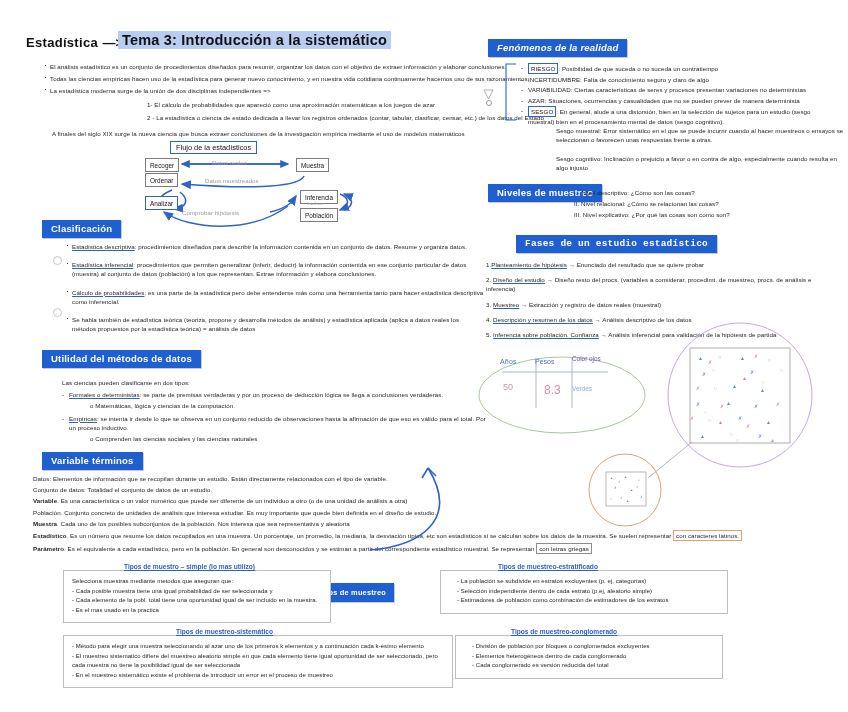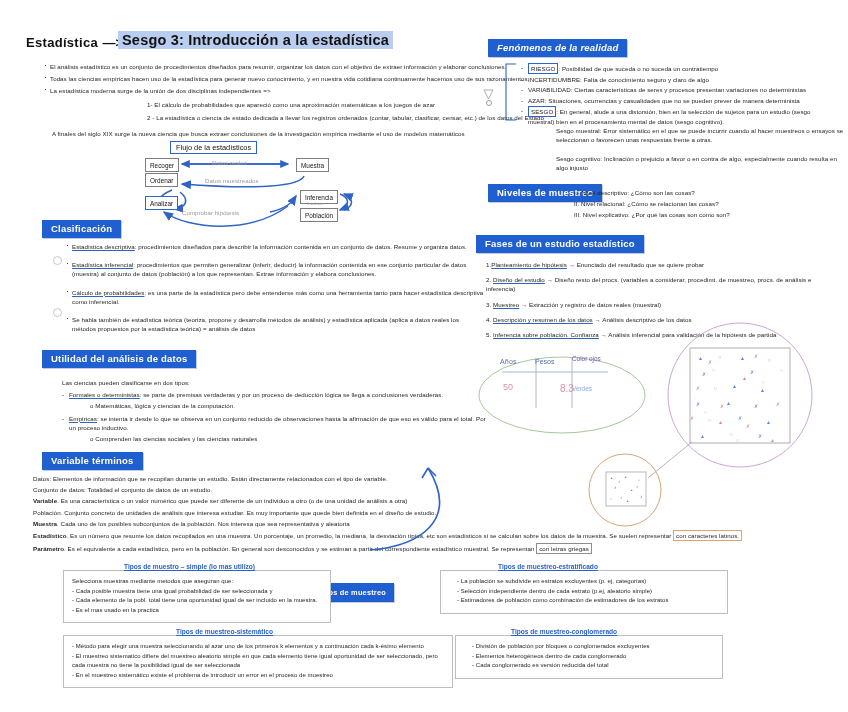--- a/index.html
+++ b/index.html
@@ -56,21 +56,21 @@
   svg{overflow:visible;}
 </style>
 </head>
 <body>
 
 <div class="abs" style="left:26px;top:33px;">
   <span class="title-left">Estadística</span>
   <span class="arrow-txt">—&gt;</span>
 </div>
 <div class="abs" style="left:118px;top:31px;">
-  <span class="title-main">Sesgo 3: Introducción a la estadística</span>
+  <span class="title-main">Tema 3: Introducción a la sistemático</span>
 </div>
 
 <div class="abs t" style="left:42px;top:62px;width:790px;">
   <div class="bullet">El análisis estadístico es un conjunto de procedimientos diseñados para resumir, organizar los datos con el objetivo de extraer información y elaborar conclusiones.</div>
   <div class="bullet" style="margin-top:3px;">Todas las ciencias empíricas hacen uso de la estadística para generar nuevo conocimiento, y en nuestra vida cotidiana continuamente hacemos uso de sus razonamientos.</div>
   <div class="bullet" style="margin-top:3px;">La estadística moderna surge de la unión de dos disciplinas independientes =&gt;</div>
   <div style="margin-top:4px;padding-left:105px;">1- El cálculo de probabilidades que apareció como una aproximación matemáticas a los juegos de azar</div>
   <div style="margin-top:4px;padding-left:105px;">2 - La estadística o ciencia de estado dedicada a llevar los registros ordenados (contar, tabular, clasificar, censar, etc.) de los datos del Estado</div>
   <div style="margin-top:7px;padding-left:10px;">A finales del siglo XIX surge la nueva ciencia que busca extraer conclusiones de la investigación empírica mediante el uso de modelos matemáticos</div>
 </div>
@@ -130,21 +130,21 @@
     <span class="u">Cálculo de probabilidades</span><span>: es una parte de la estadística pero debe entenderse más como una herramienta tanto para hacer estadística descriptiva como inferencial.</span>
   </div>
   <div class="bullet" style="margin-top:9px;">
     <span>Se habla también de estadística teórica (teoriza, propone y desarrolla métodos de análisis) y estadística aplicada (aplica a datos reales los métodos propuestos por la estadística teórica) = análisis de datos</span>
   </div>
 </div>
 <div class="abs" style="left:53px;top:256px;width:7px;height:7px;border:1px solid #c7c7c7;border-radius:50%;"></div>
 <div class="abs" style="left:53px;top:308px;width:7px;height:7px;border:1px solid #c7c7c7;border-radius:50%;"></div>
 
 <div class="abs" style="left:42px;top:348px;">
-  <span class="hdr-blue">Utilidad del análisis de datos</span>
+  <span class="hdr-blue">Utilidad del métodos de datos</span>
 </div>
 <div class="abs t" style="left:62px;top:378px;width:430px;">
   <div>Las ciencias pueden clasificarse en dos tipos:</div>
   <div class="dash" style="margin-top:3px;">
     <span class="u">Formales o deterministas</span><span>: se parte de premisas verdaderas y por un proceso de deducción lógica se llega a conclusiones verdaderas.</span>
   </div>
   <div style="margin-top:2px;padding-left:28px;">o Matemáticas, lógica y ciencias de la computación.</div>
   <div class="dash" style="margin-top:3px;">
     <span class="u">Empíricas</span><span>: se intenta ir desde lo que se observa en un conjunto reducido de observaciones hasta la afirmación de que eso es válido para el total. Por un proceso inductivo.</span>
   </div>
@@ -215,21 +215,21 @@
 
 <div class="abs" style="left:488px;top:182px;">
   <span class="hdr-blue">Niveles de muestreo</span>
 </div>
 <div class="abs t" style="left:574px;top:188px;width:260px;">
   <div>I.- Nivel descriptivo: ¿Cómo son las cosas?</div>
   <div style="margin-top:2px;">II. Nivel relacional: ¿Cómo se relacionan las cosas?</div>
   <div style="margin-top:2px;">III. Nivel explicativo: ¿Por qué las cosas son como son?</div>
 </div>
 
-<div class="abs" style="left:476px;top:233px;">
+<div class="abs" style="left:516px;top:233px;font-family:Liberation Mono, monospace;">
   <span class="hdr-blue">Fases de un estudio estadístico</span>
 </div>
 <div class="abs t" style="left:486px;top:260px;width:352px;">
   <div>
     <span>1.</span><span class="u">Planteamiento de hipótesis</span><span> → Enunciado del resultado que se quiere probar</span>
   </div>
   <div style="margin-top:6px;">
     <span>2.</span> <span class="u">Diseño del estudio</span><span> → Diseño resto del procs. (variables a considerar, procedimt. de muestreo, procs. de análisis e inferencia)</span>
   </div>
   <div style="margin-top:6px;">
@@ -317,21 +317,21 @@
       <text x="186" y="138">✗</text>
       <text x="170" y="149">✗</text>
   </g>
 </svg>
 
 <div class="abs" style="left:500px;top:358px;font-size:7px;color:#4f6fb5;letter-spacing:.2px;">Años</div>
 <div class="abs" style="left:535px;top:358px;font-size:7px;color:#4f6fb5;">Pesos</div>
 <div class="abs" style="left:572px;top:356px;font-size:6.4px;color:#6a55b0;line-height:6.5px;width:34px;">Color ojos</div>
 
 <div class="abs" style="left:503px;top:382px;font-size:9px;color:#dc8fa5;">50</div>
-<div class="abs" style="left:560px;top:383px;font-size:10px;color:#dc8fa5;">8.3</div>
+<div class="abs" style="left:544px;top:383px;font-size:12px;color:#dc8fa5;">8.3</div>
 <div class="abs" style="left:572px;top:385px;font-size:6.4px;color:#8fa9dd;">Verdes</div>
 
 <div class="abs" style="left:309px;top:581px;">
   <span class="hdr-blue" style="font-size:7.4px;padding:4px 8px;">Tipos de muestreo</span>
 </div>
 
 <div class="abs sbox" style="left:63px;top:570px;width:250px;">
   <div class="t">Selecciona muestras mediante metodos que aseguran que:</div>
   <div class="t">- Cada posible muestra tiene una igual probabilidad de ser seleccionada y</div>
   <div class="t">- Cada elemento de la pobl. total tiene una oportunidad igual de ser incluido en la muestra.</div>

